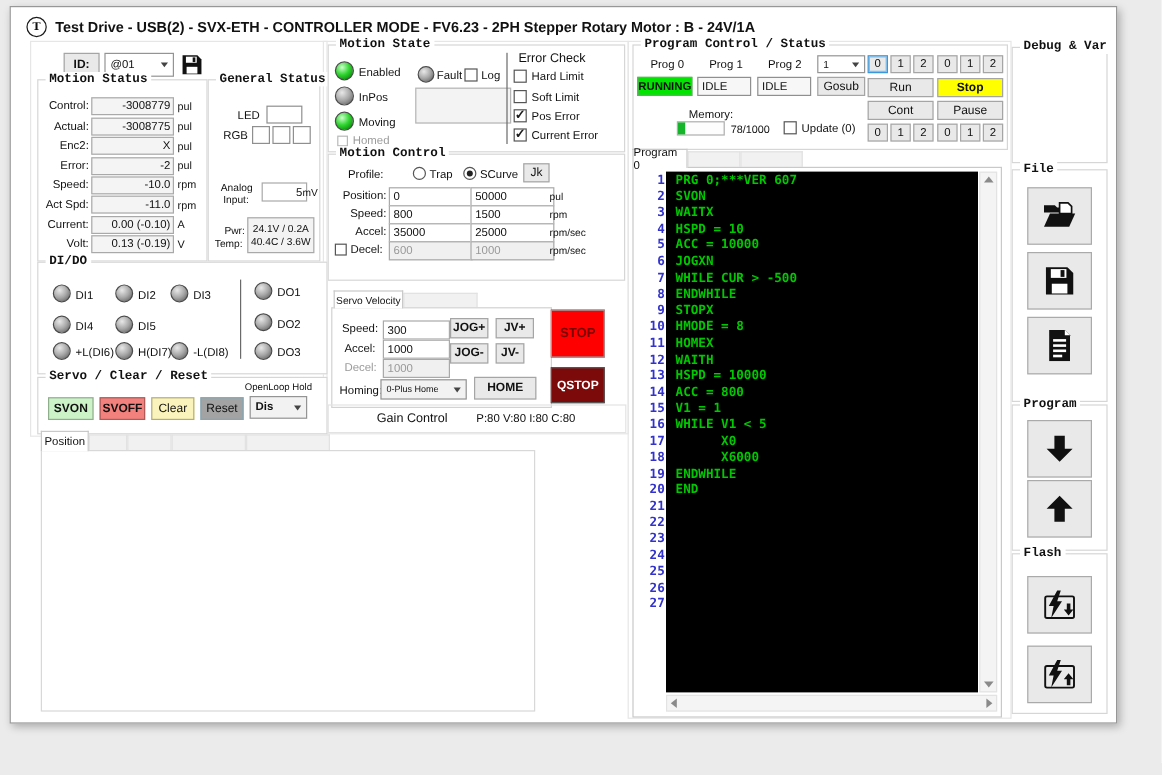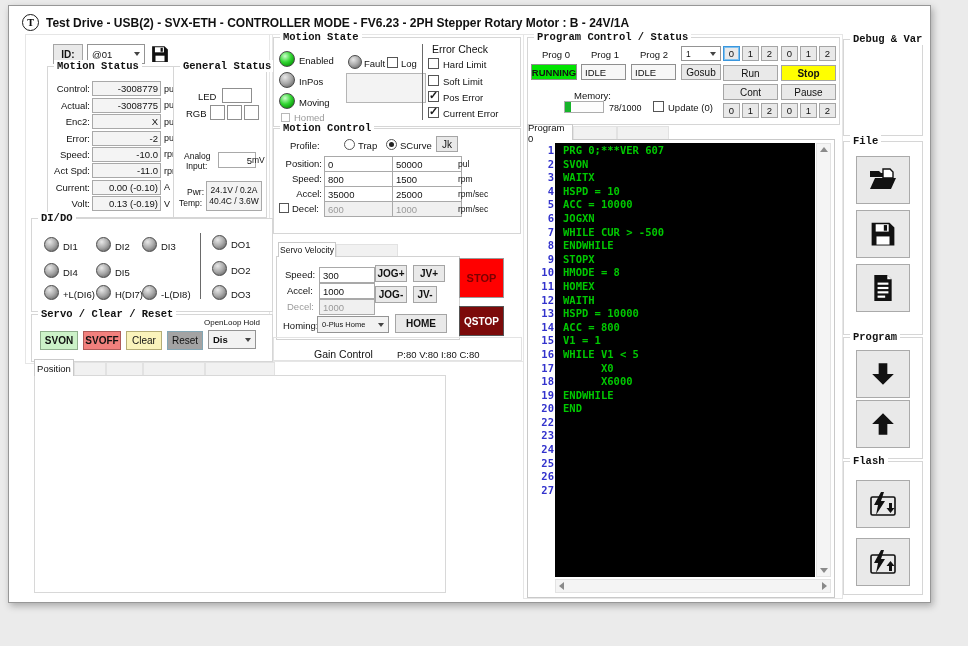--- a/index.html
+++ b/index.html
@@ -80,21 +80,21 @@
   </div>
   <div class="abs" style="left:142px;top:39px;width:18px;height:18px;">
     <svg width="18" height="18" viewBox="0 0 16 16">
         <path d="M1 1h11l3 3v11H1z" fill="#111"></path>
         <rect x="4" y="9.5" width="8" height="5" fill="#fff"></rect>
         <rect x="3.5" y="2" width="8" height="4.5" fill="#fff"></rect>
         <rect x="8.5" y="2.5" width="2" height="3.5" fill="#111"></rect>
       </svg>
   </div>
 
-  <div class="grp" style="left:22px;top:60px;width:140px;height:150px;margin-left:16px;">
+  <div class="grp" style="left:22px;top:60px;width:140px;height:150px;">
     <span class="glabel">Motion Status</span>
     <div class="ms-rows">
 
         <div class="ms-row">
           <span class="ms-label">Control:</span>
           <span class="ms-field">-3008779</span>
           <span class="ms-unit">pul</span>
         </div>
 
         <div class="ms-row">
@@ -279,21 +279,21 @@
     <div class="btn" style="left:118px;top:57px;width:52px;height:19px;font-weight:bold;">HOME</div>
     <div class="btn" style="left:98px;top:8px;width:32px;height:17px;font-weight:bold;">JOG+</div>
     <div class="btn" style="left:136px;top:8px;width:32px;height:17px;font-weight:bold;">JV+</div>
     <div class="btn" style="left:98px;top:29px;width:32px;height:17px;font-weight:bold;">JOG-</div>
     <div class="btn" style="left:136px;top:29px;width:24px;height:17px;font-weight:bold;">JV-</div>
   </div>
 
   <div class="btn" style="left:450px;top:252px;width:45px;height:40px;background:#ff0000;color:#7a0000;font-weight:bold;font-size:11px;border-color:#9a9a9a;">STOP</div>
   <div class="btn" style="left:450px;top:300px;width:45px;height:30px;background:#7c0a0a;color:#fff;font-weight:bold;font-size:10px;border-color:#555;">QSTOP</div>
 
-  <div class="abs" style="left:264px;top:331px;width:247px;height:22px;border:1px solid #e3e3e3;display:flex;align-items:flex-end;">
+  <div class="abs" style="left:264px;top:331px;width:247px;height:22px;border:1px solid #e3e3e3;display:flex;align-items:center;">
     <span style="margin-left:40px;font-size:10.5px;">Gain Control</span>
     <span style="margin-left:24px;font-size:9.5px;">P:80 V:80 I:80 C:80</span>
   </div>
 
   <div class="grp" style="left:518px;top:31px;width:311px;height:86px;">
     <span class="glabel">Program Control / Status</span>
     <span class="lbl" style="left:14px;top:11px;">Prog 0</span>
     <span class="lbl" style="left:63px;top:11px;">Prog 1</span>
     <span class="lbl" style="left:112px;top:11px;">Prog 2</span>
     <div class="statusbox" style="left:3px;top:26px;width:46px;height:16px;background:#00e400;font-weight:bold;justify-content:center;">RUNNING</div>
@@ -430,20 +430,24 @@
         <div class="code-row">
           <span class="ln">19</span>
           <span class="ct">ENDWHILE</span>
         </div>
 
         <div class="code-row">
           <span class="ln">20</span>
           <span class="ct">END</span>
         </div>
 
+        <div class="code-row">
+          <span class="ln">21</span>
+          <span class="ct"></span>
+        </div>
 
         <div class="code-row">
           <span class="ln">22</span>
           <span class="ct"></span>
         </div>
 
         <div class="code-row">
           <span class="ln">23</span>
           <span class="ct"></span>
         </div>

